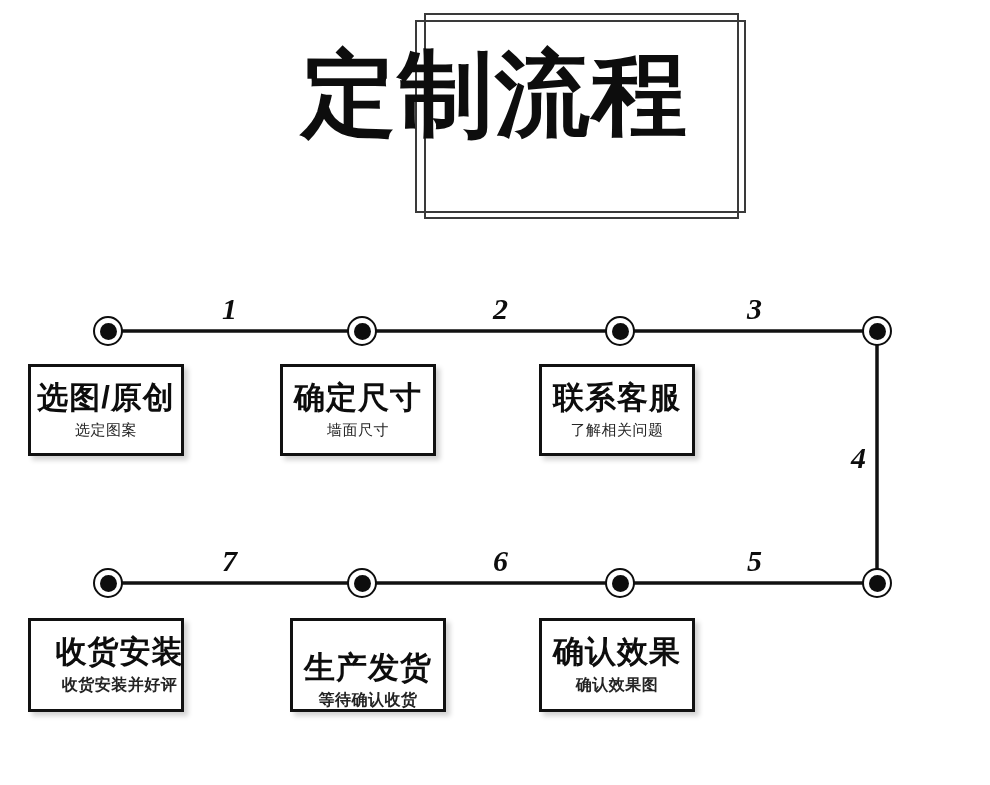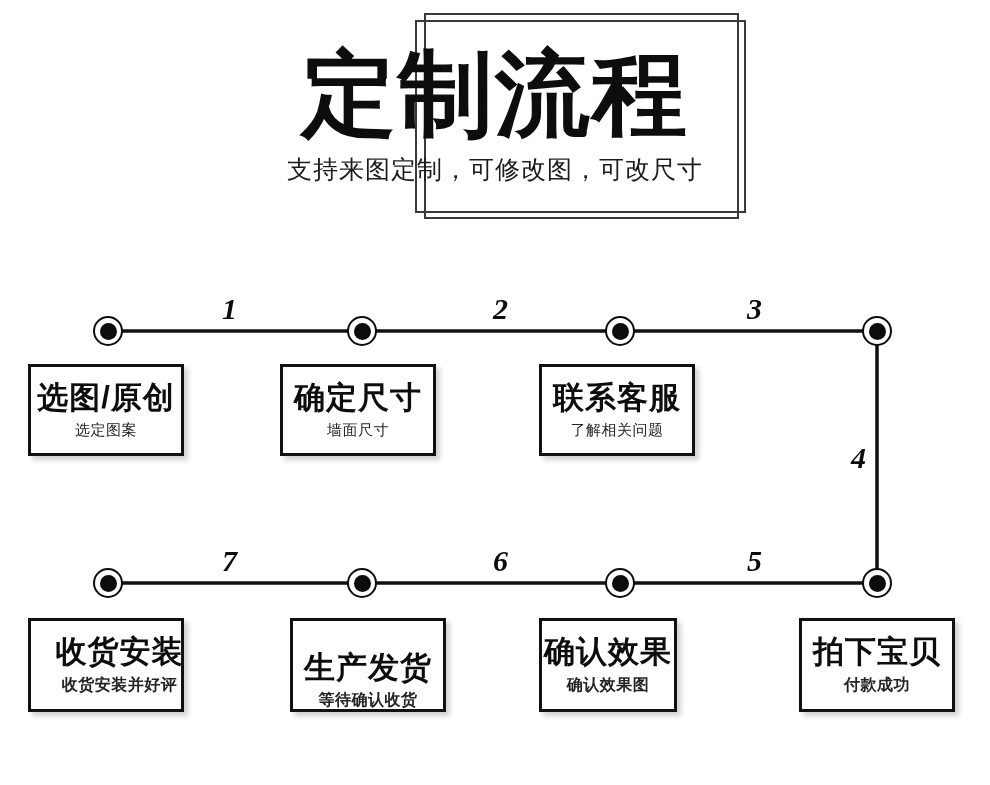--- a/index.html
+++ b/index.html
@@ -161,21 +161,20 @@
   }
 </style>
 </head>
 <body>
 
 <div id="header">
   <div class="deco-rect" id="deco-rect-inner"></div>
   <div class="deco-rect" id="deco-rect-outer"></div>
   <div id="title-block">
     <div id="page-title">定制流程</div>
-    <div id="page-subtitle">支持来图定制，可修改图，可改尺寸</div>
   </div>
 </div>
 
 <div id="flow">
 
   <svg id="flow-svg" width="990" height="785" viewBox="0 0 990 785">
 
     <line x1="108" y1="331" x2="877" y2="331" stroke="#111111" stroke-width="3.5"></line>
 
     <line x1="877" y1="331" x2="877" y2="583" stroke="#111111" stroke-width="3.5"></line>
@@ -219,23 +218,19 @@
   <div class="step-box row-bottom" style="left:28px;  top:618px; width:156px; height:94px;padding-left:27px;">
     <div class="step-title">收货安装</div>
     <div class="step-sub">收货安装并好评</div>
   </div>
 
   <div class="step-box row-bottom" style="left:290px; top:618px; width:156px; height:94px;justify-content:flex-end;">
     <div class="step-title">生产发货</div>
     <div class="step-sub">等待确认收货</div>
   </div>
 
-  <div class="step-box row-bottom" style="left:539px; top:618px; width:138px; height:94px;">
+  <div class="step-box row-bottom" style="left:539px; top:618px; width:156px; height:94px;">
     <div class="step-title">确认效果</div>
     <div class="step-sub">确认效果图</div>
   </div>
 
-  <div class="step-box row-bottom" style="left:799px; top:618px; width:156px; height:94px;">
-    <div class="step-title">拍下宝贝</div>
-    <div class="step-sub">付款成功</div>
-  </div>
 
 </div>
 
 </body></html>

